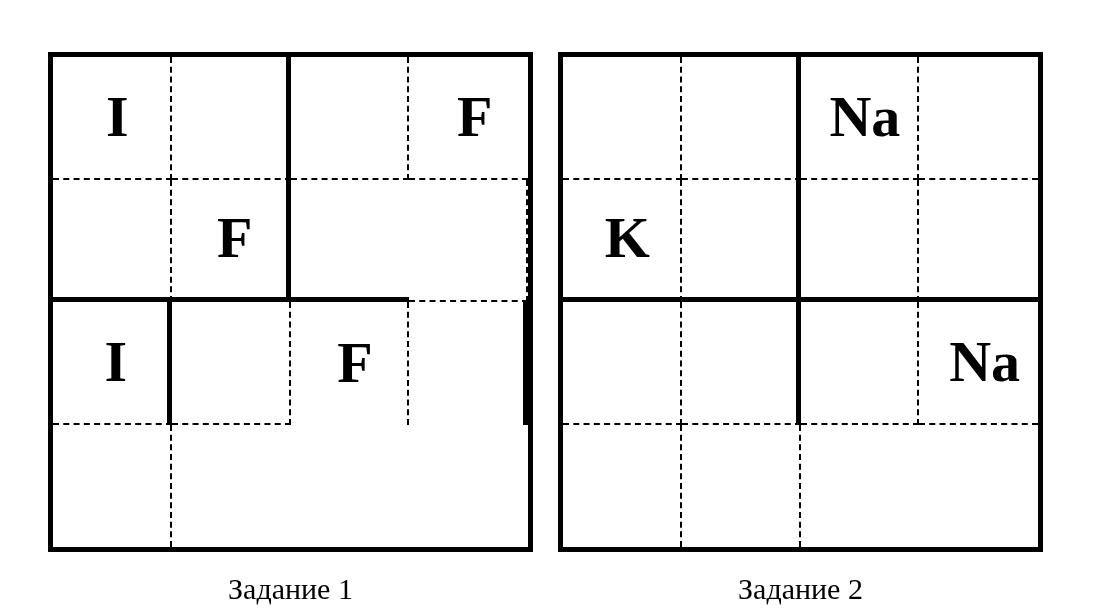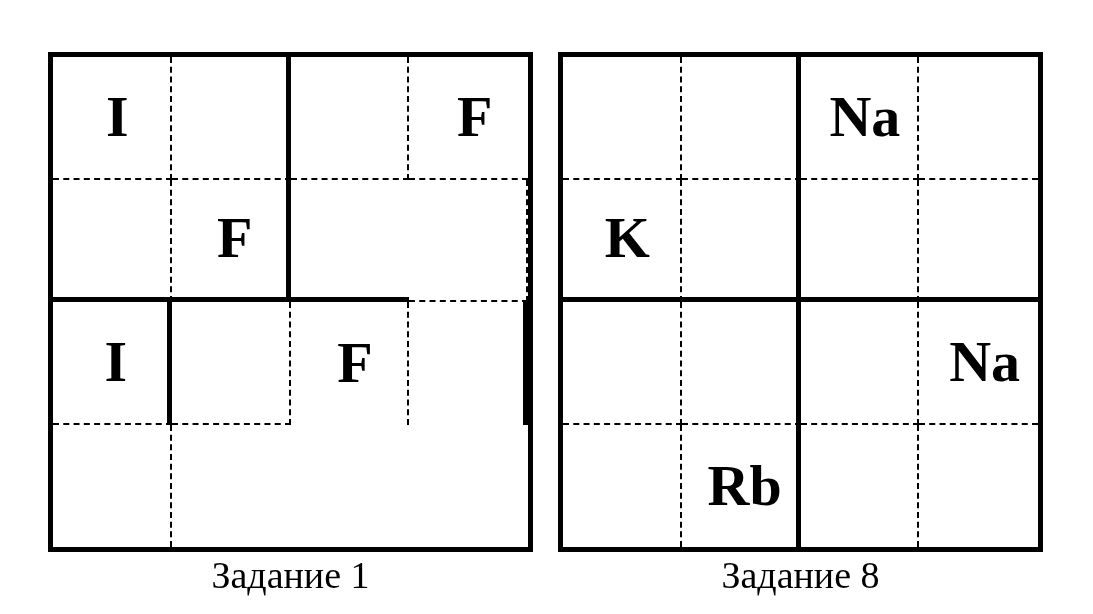--- a/index.html
+++ b/index.html
@@ -67,24 +67,24 @@
 
   .cell-text {
     display: block;
     transform: translateX(6px);
   }
   .cell-text:empty { display: none; }
 
   .caption {
     width: 485px;
     text-align: center;
-    font-size: 38px;
+    font-size: 30px;
     font-weight: normal;
     color: #000000;
-    margin-top: 1px;
+    margin-top: 20px;
     white-space: nowrap;
   }
 </style>
 </head>
 <body>
 
 <div class="page">
 
   <div class="puzzle puzzle-1">
     <div class="grid">
@@ -139,23 +139,20 @@
       <div class="cell row-2 col-4"></div>
 
       <div class="cell row-3 col-1"></div>
       <div class="cell row-3 col-2"></div>
       <div class="cell row-3 col-3"></div>
       <div class="cell row-3 col-4">
           <span class="cell-text">Na</span>
         </div>
 
       <div class="cell row-4 col-1"></div>
-      <div class="cell row-4 col-2">
-          <span class="cell-text">Rb</span>
-        </div>
       <div class="cell row-4 col-3"></div>
       <div class="cell row-4 col-4"></div>
 
     </div>
-    <div class="caption">Задание 8</div>
+    <div class="caption">Задание 2</div>
   </div>
 
 </div>
 
 </body></html>

